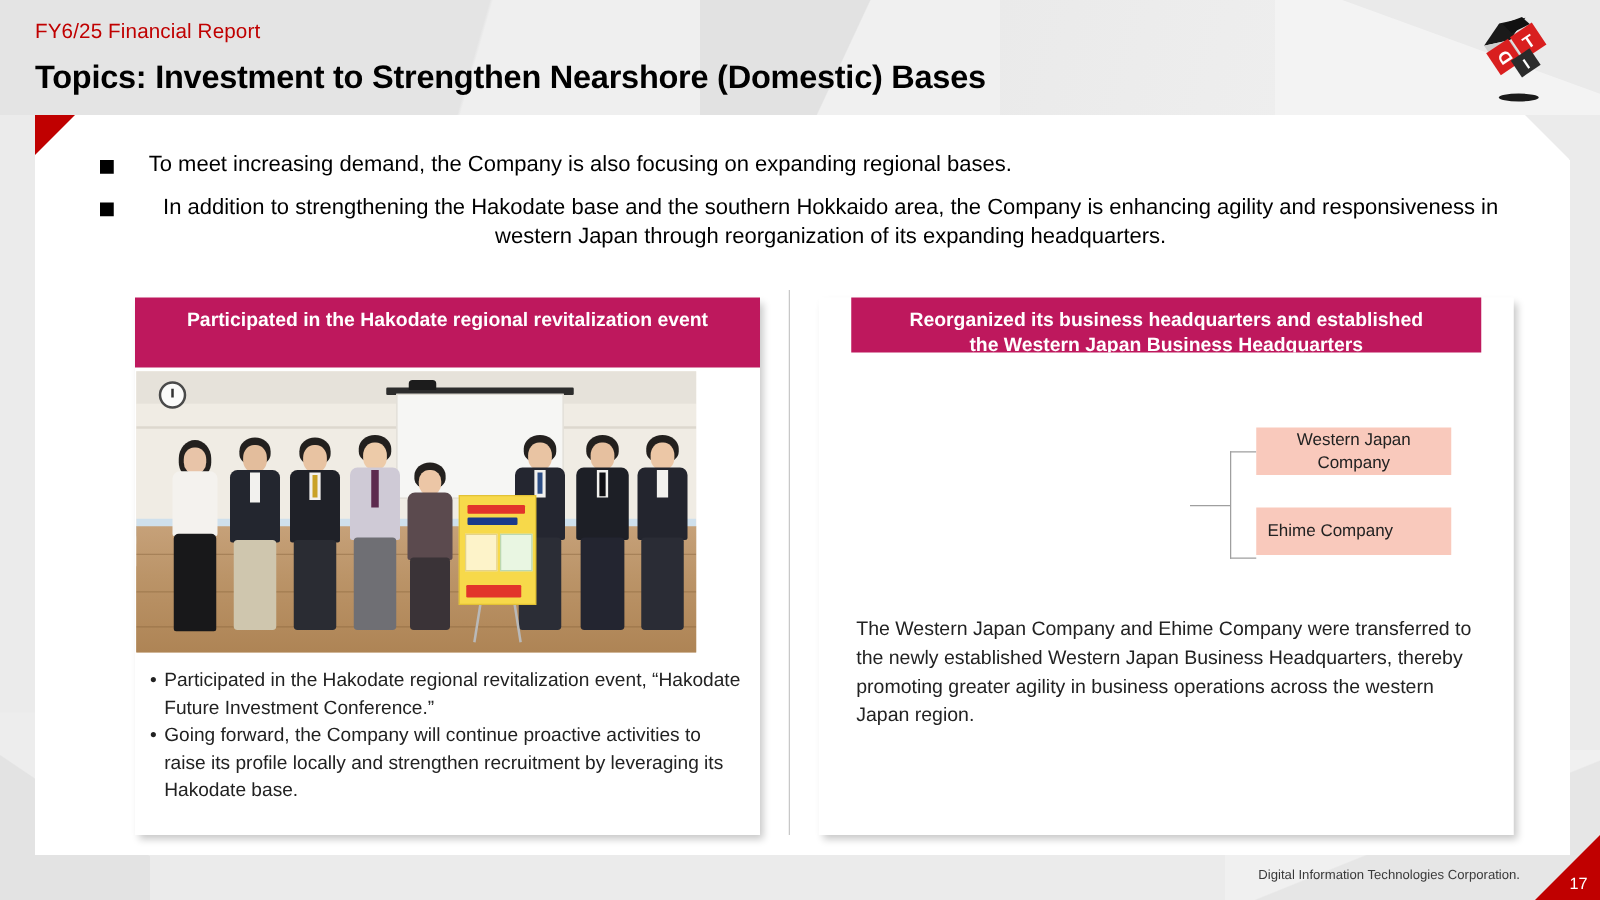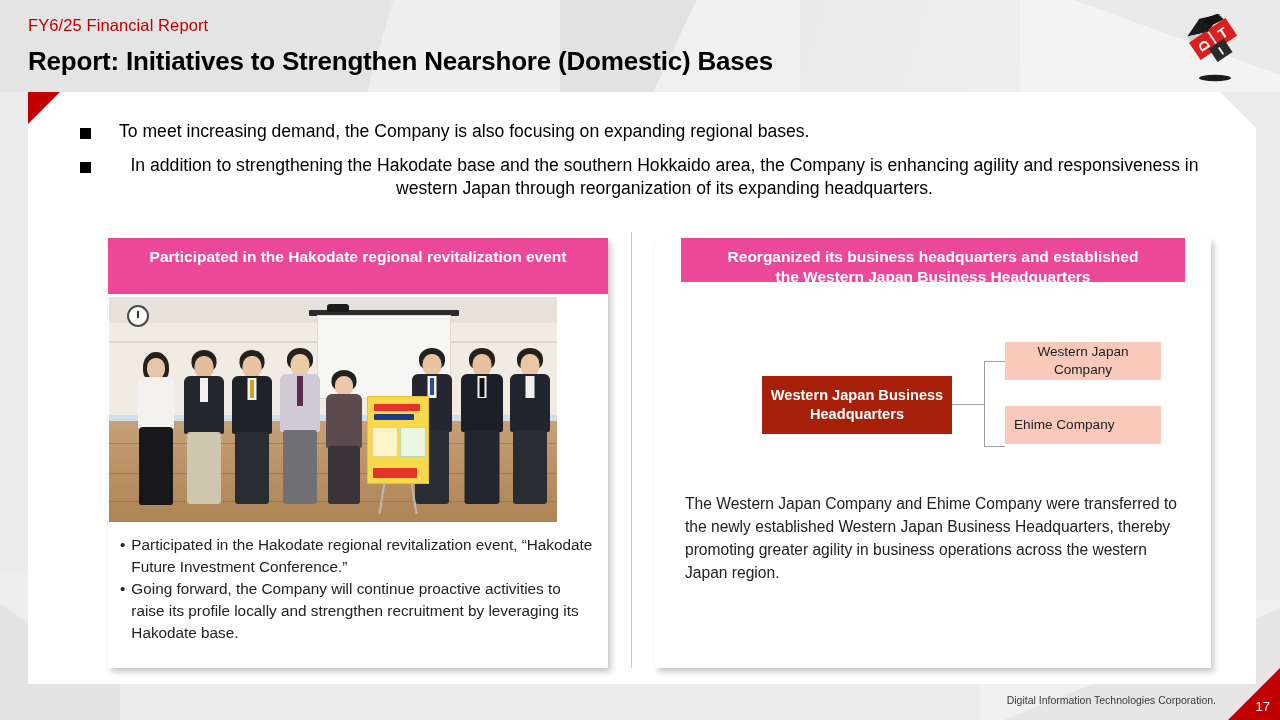--- a/index.html
+++ b/index.html
@@ -78,21 +78,21 @@
   .divider {
     position: absolute; left: 603px; top: 140px;
     width: 1px; height: 436px; background: #c8c8c8;
   }
 
   .panel { position: absolute; background: #fff; box-shadow: 3px 4px 6px rgba(0,0,0,0.22); }
   .panel-left  { left: 80px;  top: 146px; width: 500px; height: 430px; }
   .panel-right { left: 627px; top: 146px; width: 556px; height: 430px; }
 
   .panel-head {
-    background: #ec4899; color: #fff;
+    background: #be185d; color: #fff;
     font-size: 15.5px; font-weight: bold; text-align: center;
     line-height: 1.32; overflow: hidden;
   }
   .panel-head-left  { height: 56px; padding: 9px 18px 0; }
   .panel-head-right { margin: 0 26px; height: 44px; padding: 9px 37px 0; }
 
   
   .photo {
     position: relative; margin: 3px 1px 0 1px;
     width: 448px; height: 225px; overflow: hidden;
@@ -203,21 +203,21 @@
 
 <div class="bg-base"></div>
 <div class="bg-diag-1"></div>
 <div class="bg-diag-2"></div>
 <div class="bg-tri-tr"></div>
 <div class="bg-tri-bl"></div>
 <div class="bg-tri-br"></div>
 
 <div class="header">
   <div class="eyebrow">FY6/25 Financial Report</div>
-  <div class="slide-title">Report: Initiatives to Strengthen Nearshore (Domestic) Bases</div>
+  <div class="slide-title">Topics: Investment to Strengthen Nearshore (Domestic) Bases</div>
 
   <div class="logo">
     <svg width="74" height="78" viewBox="0 0 74 78">
       <g transform="translate(37,34) rotate(-34)">
 
         <polygon points="-20,-20 0,-28 20,-20 0,-12" fill="#1a1a1a"></polygon>
         <polygon points="-20,-20 0,-12 0,8 -20,0" fill="#cfcfcf"></polygon>
         <polygon points="20,-20 0,-12 0,8 20,0" fill="#e2e2e2"></polygon>
 
         <rect x="-22" y="-14" width="21" height="21" fill="#d91f1f"></rect>
@@ -360,21 +360,20 @@
 
   <div class="panel panel-right">
     <div class="panel-head panel-head-right">Reorganized its business headquarters and established the Western Japan Business Headquarters</div>
 
     <div class="orgchart">
       <div class="conn conn-stem"></div>
       <div class="conn conn-vert"></div>
       <div class="conn conn-b1"></div>
       <div class="conn conn-b2"></div>
 
-      <div class="org-main">Western Japan Business Headquarters</div>
       <div class="org-child org-child-1">Western Japan Company</div>
       <div class="org-child org-child-2">Ehime Company</div>
     </div>
 
     <div class="org-note">The Western Japan Company and Ehime Company were transferred to the newly established Western Japan Business Headquarters, thereby promoting greater agility in business operations across the western Japan region.</div>
   </div>
 </div>
 
 <div class="footer-text">Digital Information Technologies Corporation.</div>
 <div class="footer-tri"></div>

